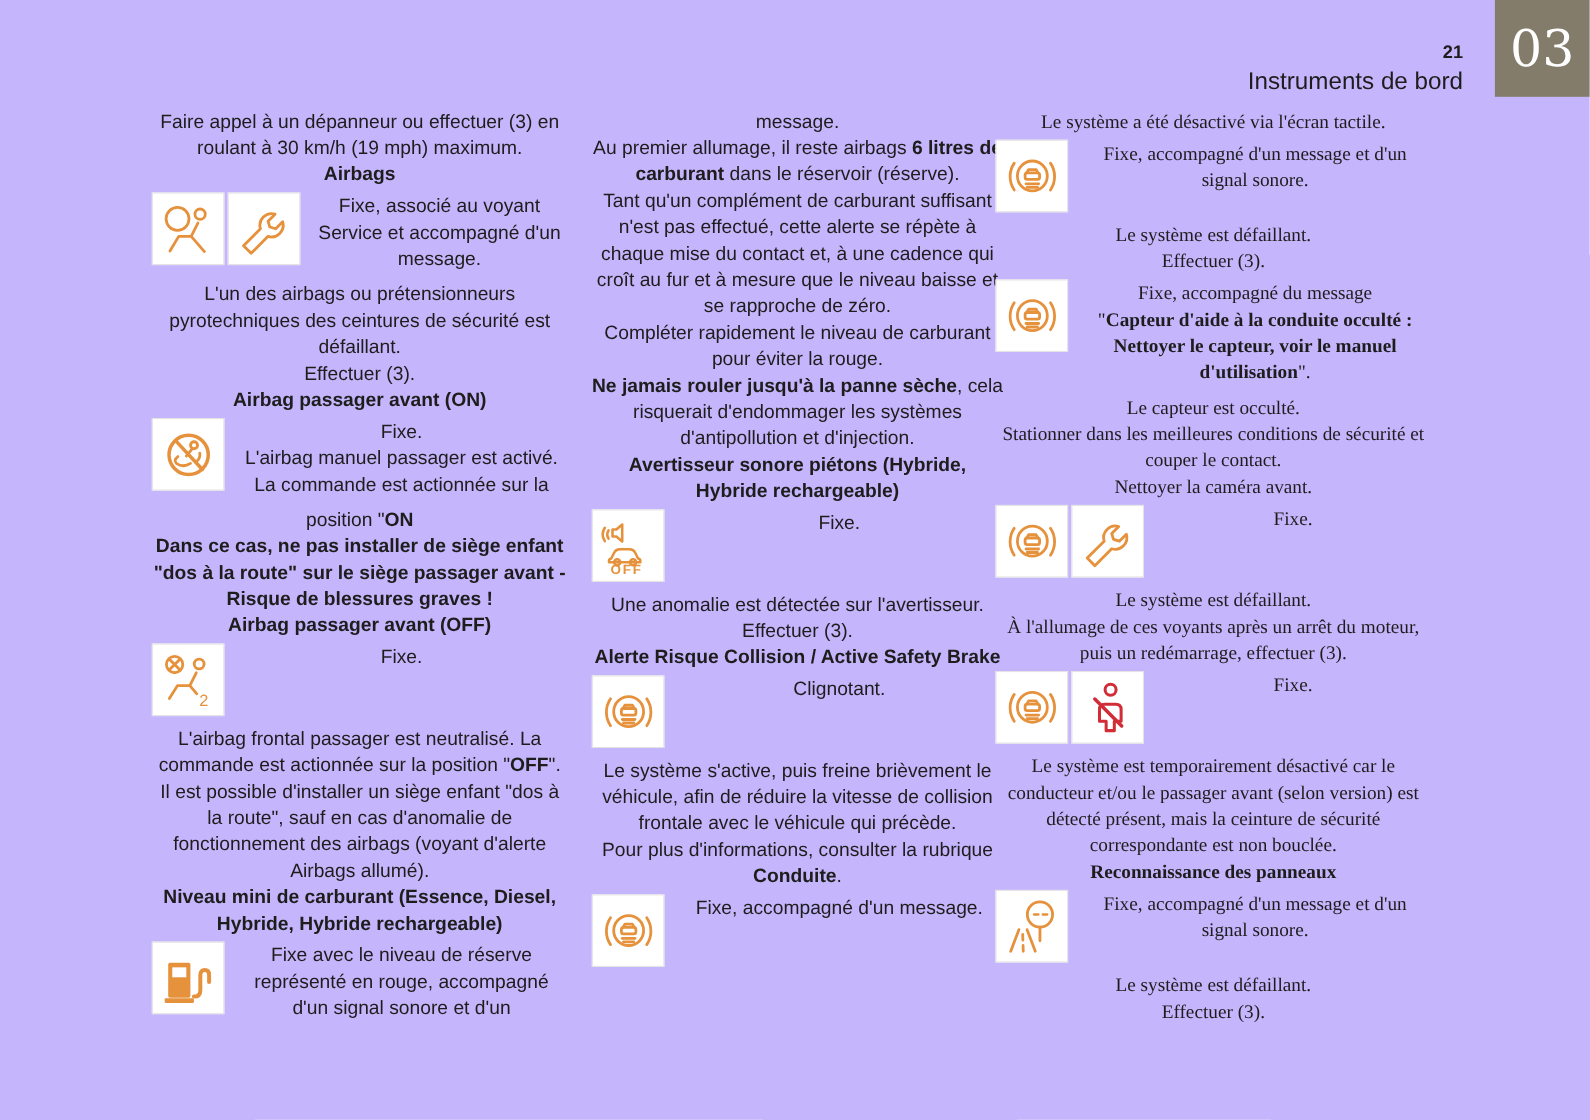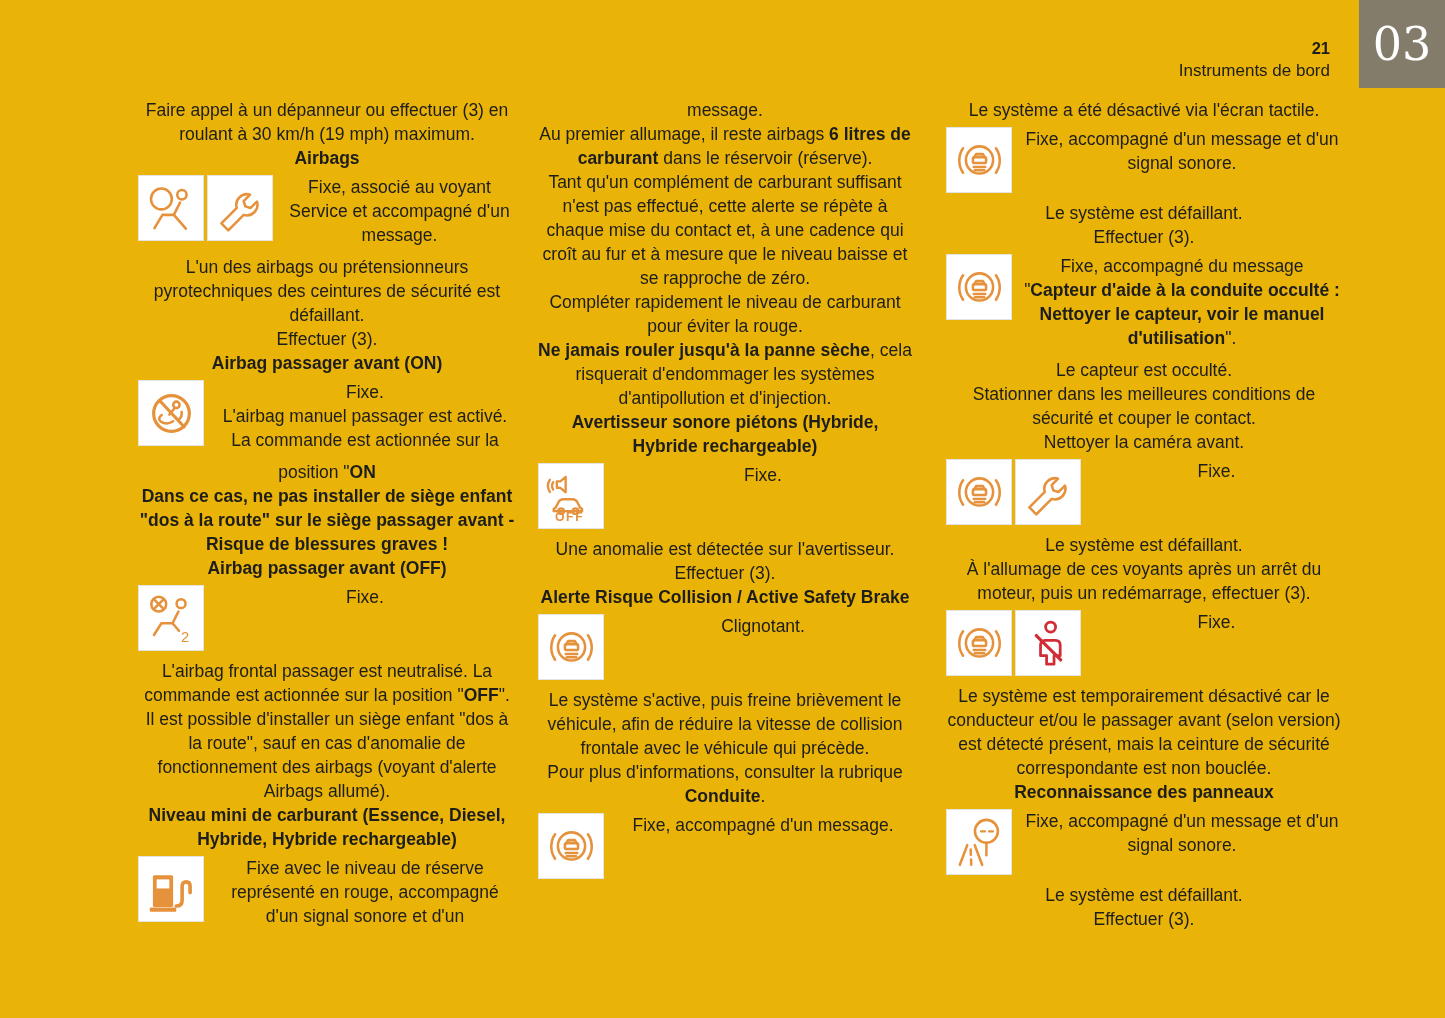--- a/index.html
+++ b/index.html
@@ -1,39 +1,39 @@
 <!DOCTYPE html>
 <html><head>
 <meta charset="utf-8">
 <style>
   html,body{margin:0;padding:0;background:#ffffff;}
   body{
     width:1445px;height:1018px;position:relative;overflow:hidden;
     font-family:"Liberation Sans",sans-serif;color:#1d1d1b;
     -webkit-font-smoothing:antialiased;
   }
-  .page{position:absolute;inset:0;background:#eab308;}
+  .page{position:absolute;inset:0;background:#c4b5fd;}
   .chapter-tab{
     position:absolute;top:0;right:0;width:86px;height:88px;
     display:flex;align-items:center;justify-content:center;
     font-family:"DejaVu Serif",serif;font-size:46px;line-height:1;
     color:#fff;
   }
   .page-number{
     position:absolute;top:39px;right:115px;
     font-size:16.5px;font-weight:bold;text-align:right;
   }
   .section-title{
     position:absolute;top:61px;right:115px;
-    font-size:17px;
+    font-size:22px;
   }
   .col{position:absolute;top:98px;font-size:17.5px;line-height:24px;}
   .col[data-col="0"]{left:138px;width:378px;}
   .col[data-col="1"]{left:538px;width:374px;}
-  .col[data-col="2"]{left:946px;width:396px;}
+  .col[data-col="2"]{left:905px;width:396px;font-family:Liberation Serif, serif;}
   .para{margin:0;text-align:center;}
   .para b{font-weight:bold;}
   .icon-row{display:flex;align-items:flex-start;gap:3px;margin:5px 0 8px;}
   .icon-box{
     width:64px;height:64px;flex:none;background:#fff;
     border:1px solid #e3e3e3;display:flex;align-items:center;justify-content:center;
   }
   .icon-box svg{width:51px;height:51px;display:block;}
   .icon-text{flex:1;padding-left:7px;margin:0;}
 </style>

